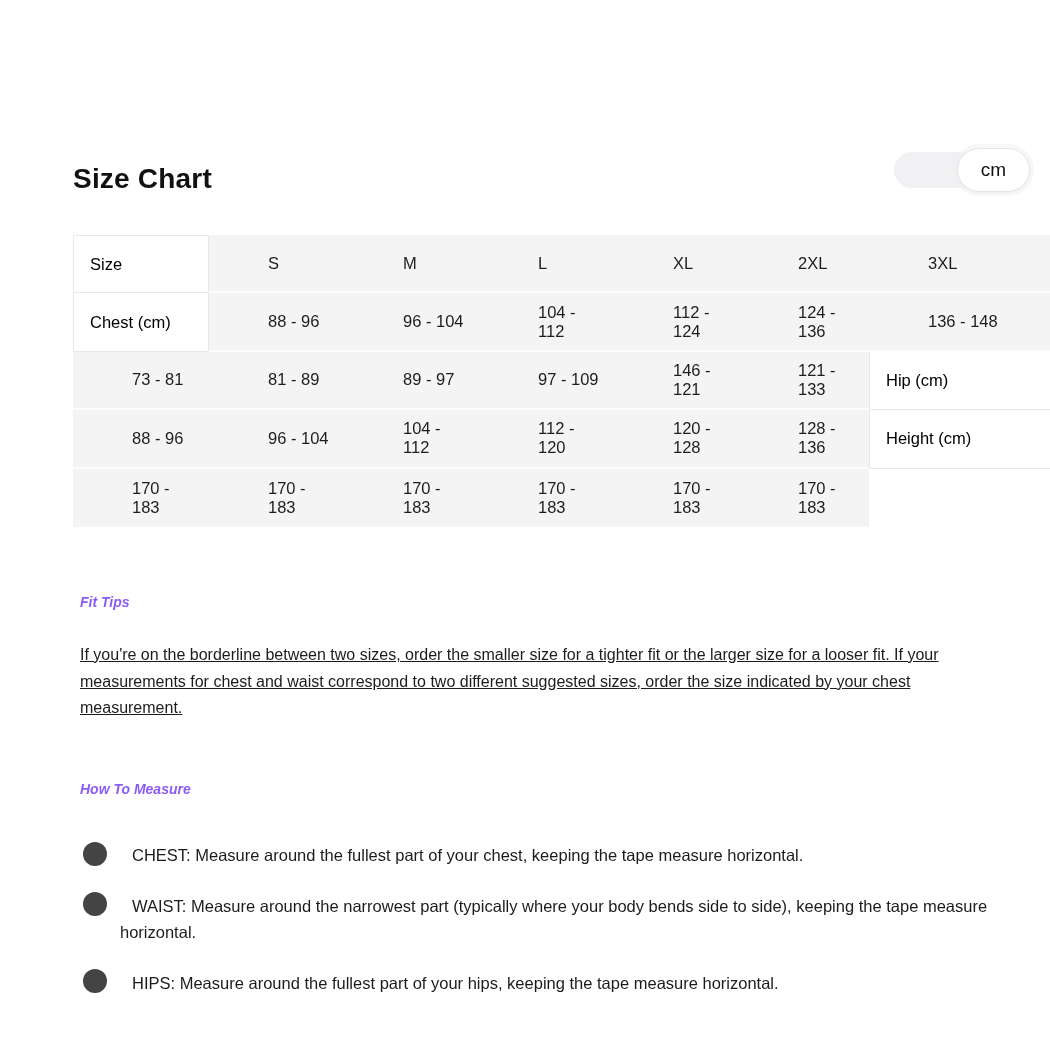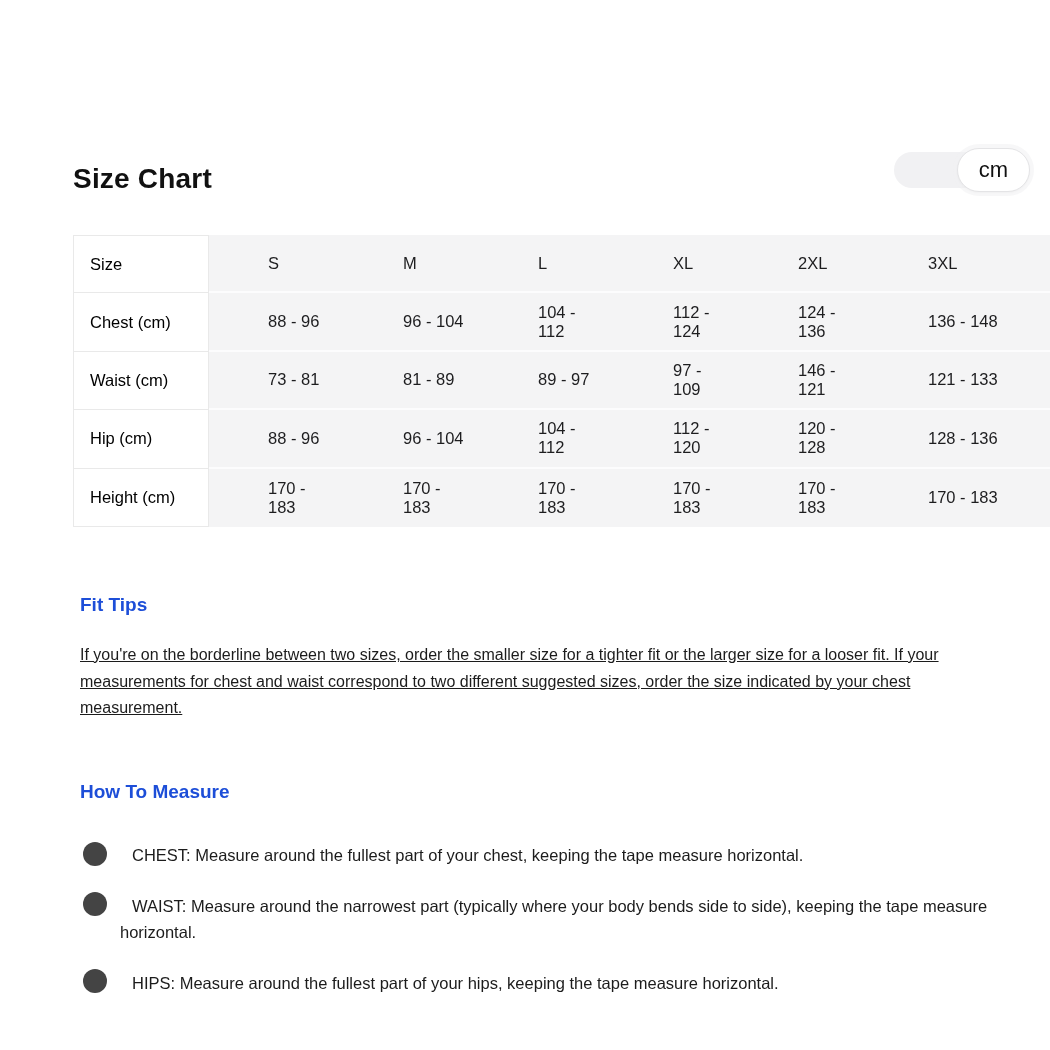--- a/index.html
+++ b/index.html
@@ -14,35 +14,35 @@
     letter-spacing:0.2px; color:#111; }
 
   
   .unit-toggle { position:absolute; left:870px; top:124px; width:136px; height:44px; cursor:pointer; }
   .unit-toggle .track { position:absolute; left:0; top:4px; width:135px; height:36px;
     border-radius:18px; background:#f1f1f3; }
   .unit-toggle .knob { position:absolute; left:63px; top:0; width:73px; height:44px;
     border-radius:22px; background:#ffffff; border:1px solid #e4e4e6;
     box-shadow:0 0 0 4px rgba(240,240,242,0.55), 0 1px 2px rgba(0,0,0,0.06);
     display:flex; align-items:center; justify-content:center;
-    font-size:22px; color:#111; }
+    font-size:19px; color:#111; }
 
   
   .size-table { position:absolute; left:37px; top:199px; width:978px;
     display:grid; grid-template-columns:136px 135px 135px 135px 125px 130px 182px;
     grid-auto-rows:58.4px; font-size:16.5px; }
   .size-table .cell { display:flex; align-items:center; }
   .size-table .label-cell { background:#ffffff; padding-left:16px; color:#000000;
     border-left:1px solid #e9e9e9; border-right:1px solid #e9e9e9; border-bottom:1px solid #e9e9e9; }
   .size-table .corner { border-top:1px solid #e9e9e9; }
   .size-table .data-cell { background:#f4f4f5; padding-left:59px; color:#1d1d1f; }
   .size-table .data-cell.sep { border-bottom:2px solid #fcfcfd; }
 
   
-  .section-heading { position:absolute; font-size:19px; font-weight:700; color:#1d4ed8; }
+  .section-heading { position:absolute; font-size:14px; font-weight:700; color:#8b5cf6;font-style:italic; }
   .fit-tips-heading { left:44px; top:558px; }
   .fit-tips-body { position:absolute; left:44px; top:606px; width:959px;
     font-size:16px; line-height:26.6px; color:#1c1c1c;text-decoration:underline; }
   .how-heading { left:44px; top:745px; }
   .measure-list { position:absolute; left:44px; top:794px; width:962px;
     list-style:none; font-size:16.5px; line-height:26.6px; color:#1c1c1c; }
   .measure-list li { position:relative; padding-left:40px; }
   .measure-list .bullet-dot { position:absolute; left:3px; top:11.5px; width:4px; height:4px;
     border-radius:50%; background:#444; }
 </style>
@@ -71,21 +71,20 @@
     <div class="cell data-cell sep">3XL</div>
 
     <div class="cell label-cell">Chest (cm)</div>
     <div class="cell data-cell sep">88 - 96</div>
     <div class="cell data-cell sep">96 - 104</div>
     <div class="cell data-cell sep">104 - 112</div>
     <div class="cell data-cell sep">112 - 124</div>
     <div class="cell data-cell sep">124 - 136</div>
     <div class="cell data-cell sep">136 - 148</div>
 
-    <div class="cell label-cell">Waist (cm)</div>
     <div class="cell data-cell sep">73 - 81</div>
     <div class="cell data-cell sep">81 - 89</div>
     <div class="cell data-cell sep">89 - 97</div>
     <div class="cell data-cell sep">97 - 109</div>
     <div class="cell data-cell sep">146 - 121</div>
     <div class="cell data-cell sep">121 - 133</div>
 
     <div class="cell label-cell">Hip (cm)</div>
     <div class="cell data-cell sep">88 - 96</div>
     <div class="cell data-cell sep">96 - 104</div>

